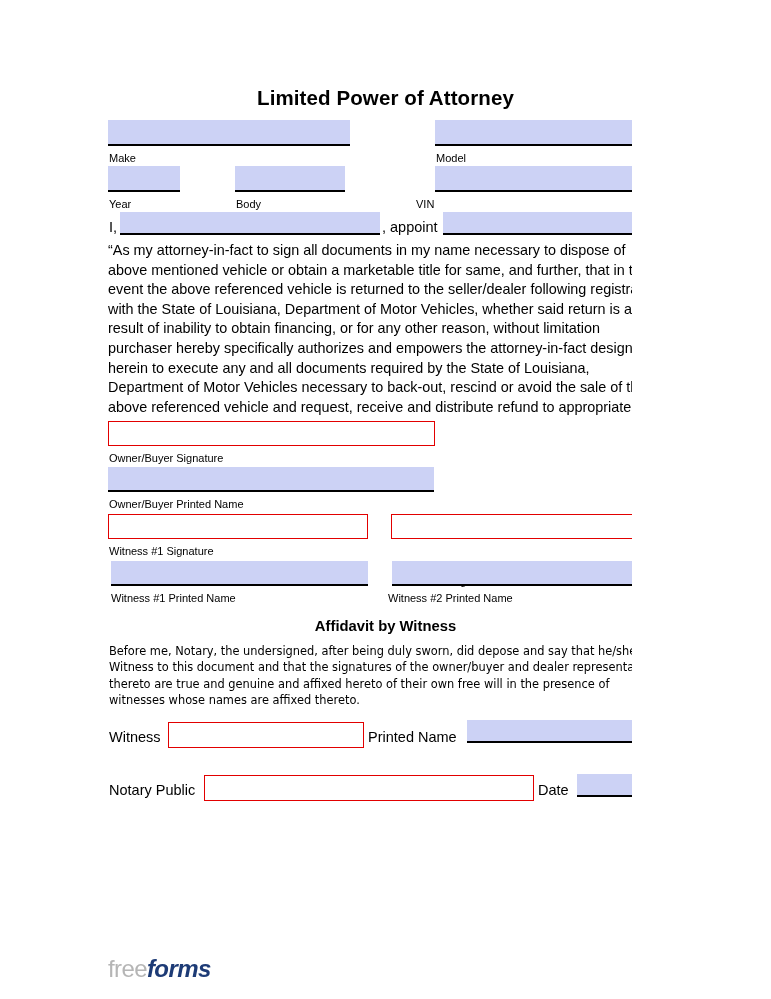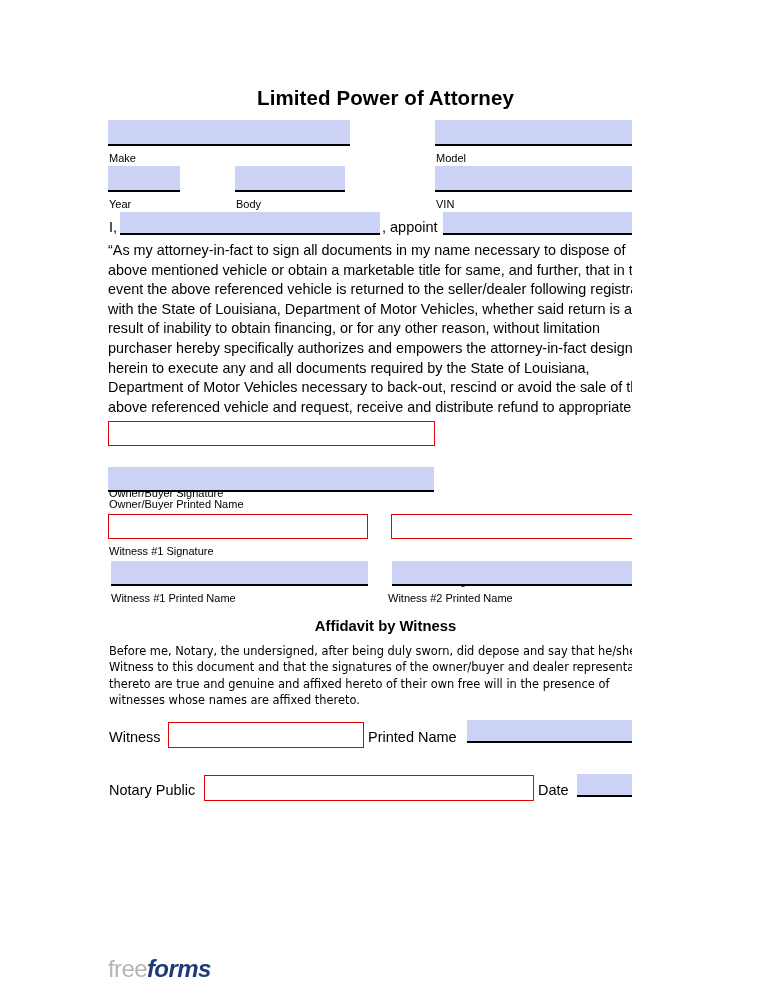--- a/index.html
+++ b/index.html
@@ -129,32 +129,32 @@
   <div class="lbl" style="left:436px; top:150px;">Model</div>
 
   <div class="field" style="left:108px; top:166px; width:72px; height:26px;"></div>
   <div class="lbl" style="left:109px; top:196px;">Year</div>
 
   <div class="field" style="left:235px; top:166px; width:110px; height:26px;"></div>
   <div class="lbl" style="left:236px; top:196px;">Body</div>
 
   <div class="field" style="left:435px; top:166px; width:207px; height:26px;"></div>
   <div class="rule" style="left:435px; top:190px; width:229px;"></div>
-  <div class="lbl" style="left:436px; top:196px;">VIN</div>
+  <div class="lbl" style="left:416px; top:196px;">VIN</div>
 
   <div class="lbl-inline" style="left:109px; top:219px;">I,</div>
   <div class="field" style="left:120px; top:212px; width:260px; height:23px;"></div>
   <div class="lbl-inline" style="left:382px; top:219px;">, appoint</div>
   <div class="field" style="left:443px; top:212px; width:214px; height:23px;"></div>
   <div class="rule" style="left:443px; top:233px; width:221px;"></div>
 
   <div class="body-para">“As my attorney-in-fact to sign all documents in my name necessary to dispose of above mentioned vehicle or obtain a marketable title for same, and further, that in the event the above referenced vehicle is returned to the seller/dealer following registration with the State of Louisiana, Department of Motor Vehicles, whether said return is a result of inability to obtain financing, or for any other reason, without limitation purchaser hereby specifically authorizes and empowers the attorney-in-fact designated herein to execute any and all documents required by the State of Louisiana, Department of Motor Vehicles necessary to back-out, rescind or avoid the sale of the above referenced vehicle and request, receive and distribute refund to appropriate party”</div>
 
   <div class="field-nofill" style="left:108px; top:421px; width:327px; height:25px;"></div>
-  <div class="lbl" style="left:109px; top:450px;margin-top:35px;">Owner/Buyer Signature</div>
+  <div class="lbl" style="left:109px; top:450px;">Owner/Buyer Signature</div>
 
   <div class="field" style="left:108px; top:467px; width:326px; height:25px;"></div>
   <div class="lbl" style="left:109px; top:496px;">Owner/Buyer Printed Name</div>
 
   <div class="field-nofill" style="left:108px; top:514px; width:260px; height:25px;"></div>
   <div class="lbl" style="left:109px; top:543px;">Witness #1 Signature</div>
 
   <div class="field-nofill" style="left:391px; top:514px; width:266px; height:25px;"></div>
   <div class="lbl" style="left:393px; top:543px;margin-top:30px;">Witness #2 Signature</div>
 

